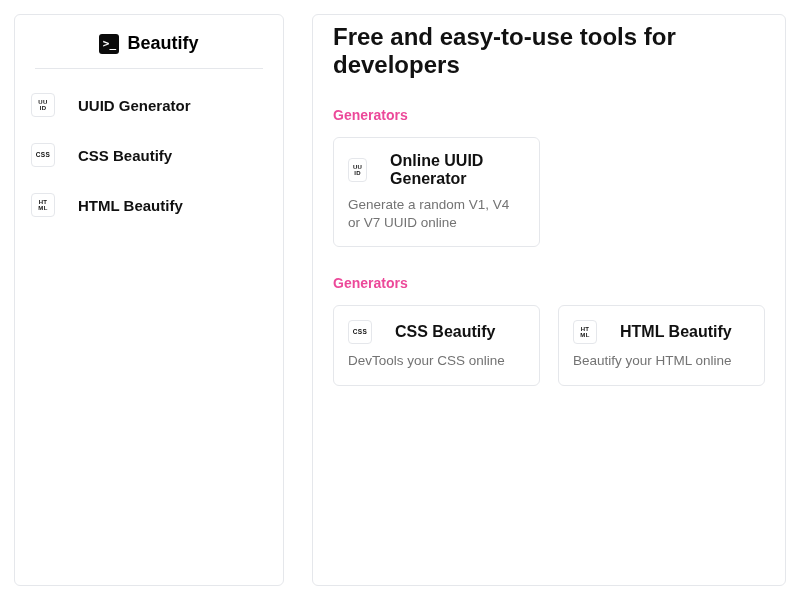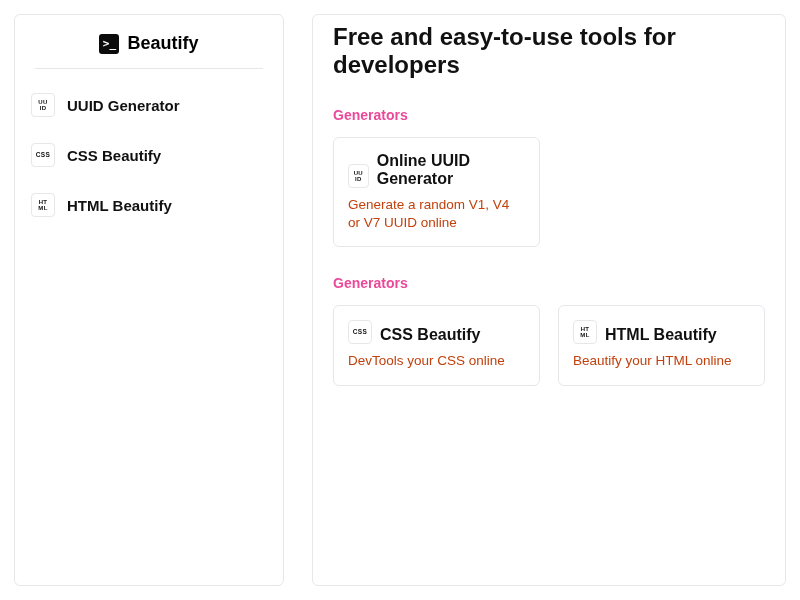--- a/index.html
+++ b/index.html
@@ -44,21 +44,21 @@
   }
   .sidebar hr {
     border: none;
     border-top: 1px solid #e5e7eb;
     margin: 0 10px 14px;
   }
   .nav { display: flex; flex-direction: column; gap: 6px; }
   .nav-item {
     display: flex;
     align-items: center;
-    gap: 12px;
+    gap: 23px;
     padding: 10px 6px;
     border-radius: 6px;
     cursor: pointer;
     font-weight: 600;
     font-size: 15px;
     color: #111;
   }
   .mini-icon {
     width: 24px; height: 24px;
     border: 1px solid #e5e7eb;
@@ -101,32 +101,32 @@
     margin-bottom: 28px;
   }
   .card {
     border: 1px solid #e5e7eb;
     border-radius: 6px;
     padding: 14px;
     cursor: pointer;
   }
   .card-head {
     display: flex;
-    align-items: flex-end;
-    gap: 8px;
+    align-items: center;
+    gap: 23px;
     margin-bottom: 8px;
   }
   .card-title {
     font-size: 16px;
     font-weight: 700;
     color: #111;
   }
   .card-desc {
     font-size: 13.5px;
-    color: #c2410c;
+    color: #737373;
     line-height: 1.35;
   }
 </style>
 </head>
 <body>
 
 <aside class="sidebar">
   <div class="brand">
     <span class="brand-icon">&gt;_</span>
     <span>Beautify</span>

